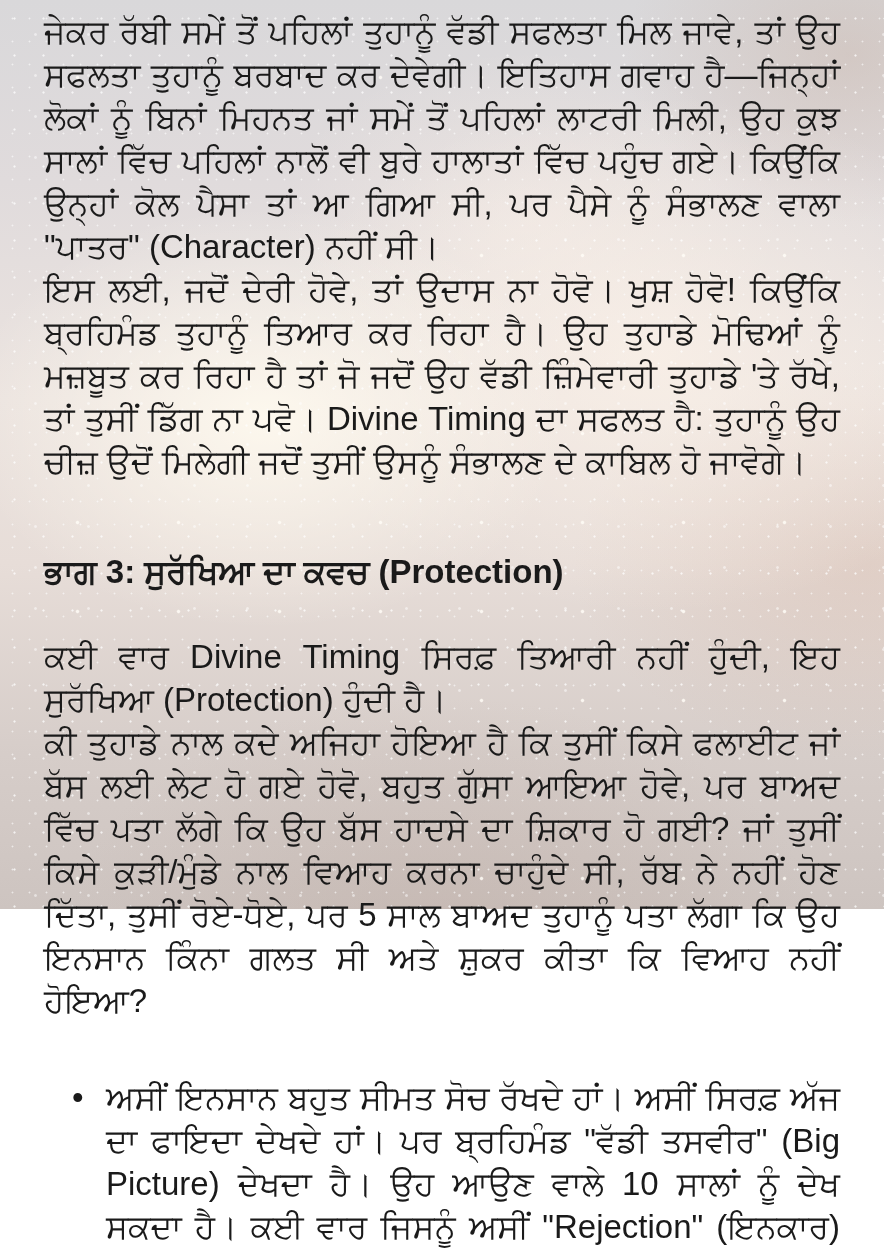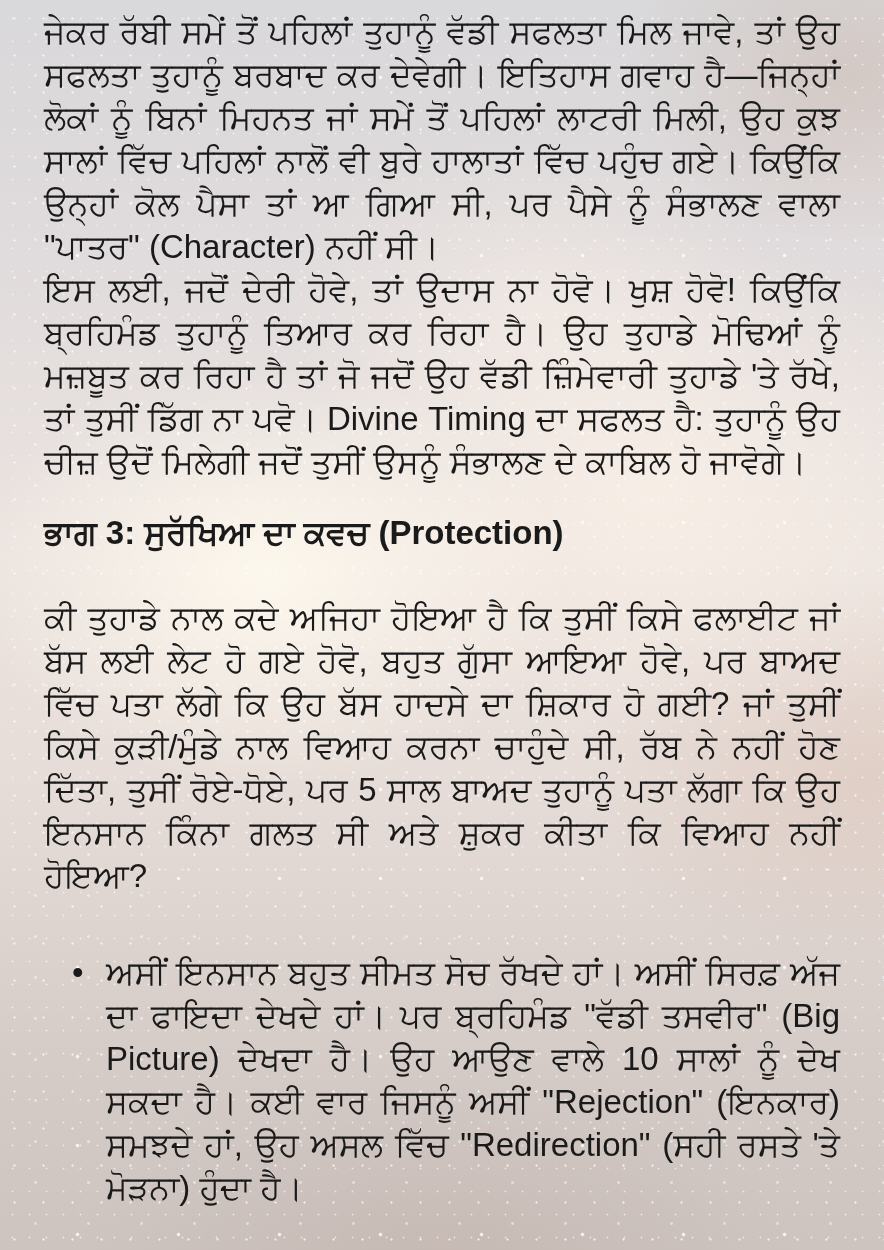--- a/index.html
+++ b/index.html
@@ -9,21 +9,21 @@
     height: 1250px;
     overflow: hidden;
   }
   body {
     font-family: "Liberation Sans", sans-serif;
     color: #1a1a1a;
   }
   .page {
     position: relative;
     width: 884px;
-    height: 1250px;
+    height: 909px;
     background-color: #e3dcda;
     
     background-image:
       radial-gradient(circle, rgba(255,255,255,0.75) 0.7px, transparent 1.5px),
       radial-gradient(circle, rgba(255,255,255,0.5) 0.9px, transparent 1.8px),
       radial-gradient(circle, rgba(255,255,255,0.6) 0.6px, transparent 1.3px),
       radial-gradient(circle, rgba(255,252,246,0.85) 1.1px, transparent 2.3px),
       radial-gradient(ellipse 430px 300px at 30% 46%, rgba(255,250,239,0.9), transparent 70%),
       radial-gradient(ellipse 520px 360px at 74% 39%, rgba(253,243,233,0.7), transparent 72%),
       radial-gradient(ellipse 360px 240px at 60% 24%, rgba(250,240,232,0.45), transparent 70%),
@@ -48,21 +48,21 @@
     position: relative;
     padding: 10px 44px 0 44px;
     font-size: 33px;
     line-height: 43px;
     text-align: justify;
   }
   .para {
     margin: 0;
   }
   .heading {
-    margin: 28px 0 42px 0;
+    margin: 67px 0 42px 0;
     font-size: 33px;
     line-height: 43px;
     font-weight: bold;
     text-align: left;
   }
   .bullet-list {
     list-style: none;
     margin: 54px 0 0 0;
     padding: 0;
   }
@@ -82,20 +82,21 @@
   }
 </style>
 </head>
 <body>
 
 <div class="page">
   <div class="content">
     <p class="para">ਜੇਕਰ ਰੱਬੀ ਸਮੇਂ ਤੋਂ ਪਹਿਲਾਂ ਤੁਹਾਨੂੰ ਵੱਡੀ ਸਫਲਤਾ ਮਿਲ ਜਾਵੇ, ਤਾਂ ਉਹ ਸਫਲਤਾ ਤੁਹਾਨੂੰ ਬਰਬਾਦ ਕਰ ਦੇਵੇਗੀ। ਇਤਿਹਾਸ ਗਵਾਹ ਹੈ—ਜਿਨ੍ਹਾਂ ਲੋਕਾਂ ਨੂੰ ਬਿਨਾਂ ਮਿਹਨਤ ਜਾਂ ਸਮੇਂ ਤੋਂ ਪਹਿਲਾਂ ਲਾਟਰੀ ਮਿਲੀ, ਉਹ ਕੁਝ ਸਾਲਾਂ ਵਿੱਚ ਪਹਿਲਾਂ ਨਾਲੋਂ ਵੀ ਬੁਰੇ ਹਾਲਾਤਾਂ ਵਿੱਚ ਪਹੁੰਚ ਗਏ। ਕਿਉਂਕਿ ਉਨ੍ਹਾਂ ਕੋਲ ਪੈਸਾ ਤਾਂ ਆ ਗਿਆ ਸੀ, ਪਰ ਪੈਸੇ ਨੂੰ ਸੰਭਾਲਣ ਵਾਲਾ "ਪਾਤਰ" (Character) ਨਹੀਂ ਸੀ।</p>
     <p class="para">ਇਸ ਲਈ, ਜਦੋਂ ਦੇਰੀ ਹੋਵੇ, ਤਾਂ ਉਦਾਸ ਨਾ ਹੋਵੋ। ਖੁਸ਼ ਹੋਵੋ! ਕਿਉਂਕਿ ਬ੍ਰਹਿਮੰਡ ਤੁਹਾਨੂੰ ਤਿਆਰ ਕਰ ਰਿਹਾ ਹੈ। ਉਹ ਤੁਹਾਡੇ ਮੋਢਿਆਂ ਨੂੰ ਮਜ਼ਬੂਤ ਕਰ ਰਿਹਾ ਹੈ ਤਾਂ ਜੋ ਜਦੋਂ ਉਹ ਵੱਡੀ ਜ਼ਿੰਮੇਵਾਰੀ ਤੁਹਾਡੇ 'ਤੇ ਰੱਖੇ, ਤਾਂ ਤੁਸੀਂ ਡਿੱਗ ਨਾ ਪਵੋ। Divine Timing ਦਾ ਸਫਲਤ ਹੈ: ਤੁਹਾਨੂੰ ਉਹ ਚੀਜ਼ ਉਦੋਂ ਮਿਲੇਗੀ ਜਦੋਂ ਤੁਸੀਂ ਉਸਨੂੰ ਸੰਭਾਲਣ ਦੇ ਕਾਬਿਲ ਹੋ ਜਾਵੋਗੇ।</p>
     <h2 class="heading">ਭਾਗ 3: ਸੁਰੱਖਿਆ ਦਾ ਕਵਚ (Protection)</h2>
+    <p class="para">ਕਈ ਵਾਰ Divine Timing ਸਿਰਫ਼ ਤਿਆਰੀ ਨਹੀਂ ਹੁੰਦੀ, ਇਹ ਸੁਰੱਖਿਆ (Protection) ਹੁੰਦੀ ਹੈ।</p>
     <p class="para">ਕੀ ਤੁਹਾਡੇ ਨਾਲ ਕਦੇ ਅਜਿਹਾ ਹੋਇਆ ਹੈ ਕਿ ਤੁਸੀਂ ਕਿਸੇ ਫਲਾਈਟ ਜਾਂ ਬੱਸ ਲਈ ਲੇਟ ਹੋ ਗਏ ਹੋਵੋ, ਬਹੁਤ ਗੁੱਸਾ ਆਇਆ ਹੋਵੇ, ਪਰ ਬਾਅਦ ਵਿੱਚ ਪਤਾ ਲੱਗੇ ਕਿ ਉਹ ਬੱਸ ਹਾਦਸੇ ਦਾ ਸ਼ਿਕਾਰ ਹੋ ਗਈ? ਜਾਂ ਤੁਸੀਂ ਕਿਸੇ ਕੁੜੀ/ਮੁੰਡੇ ਨਾਲ ਵਿਆਹ ਕਰਨਾ ਚਾਹੁੰਦੇ ਸੀ, ਰੱਬ ਨੇ ਨਹੀਂ ਹੋਣ ਦਿੱਤਾ, ਤੁਸੀਂ ਰੋਏ-ਧੋਏ, ਪਰ 5 ਸਾਲ ਬਾਅਦ ਤੁਹਾਨੂੰ ਪਤਾ ਲੱਗਾ ਕਿ ਉਹ ਇਨਸਾਨ ਕਿੰਨਾ ਗਲਤ ਸੀ ਅਤੇ ਸ਼ੁਕਰ ਕੀਤਾ ਕਿ ਵਿਆਹ ਨਹੀਂ ਹੋਇਆ?</p>
     <ul class="bullet-list">
       <li class="bullet-item">
         <span class="bullet-glyph">•</span>
         <span class="bullet-text">ਅਸੀਂ ਇਨਸਾਨ ਬਹੁਤ ਸੀਮਤ ਸੋਚ ਰੱਖਦੇ ਹਾਂ। ਅਸੀਂ ਸਿਰਫ਼ ਅੱਜ ਦਾ ਫਾਇਦਾ ਦੇਖਦੇ ਹਾਂ। ਪਰ ਬ੍ਰਹਿਮੰਡ "ਵੱਡੀ ਤਸਵੀਰ" (Big Picture) ਦੇਖਦਾ ਹੈ। ਉਹ ਆਉਣ ਵਾਲੇ 10 ਸਾਲਾਂ ਨੂੰ ਦੇਖ ਸਕਦਾ ਹੈ। ਕਈ ਵਾਰ ਜਿਸਨੂੰ ਅਸੀਂ "Rejection" (ਇਨਕਾਰ) ਸਮਝਦੇ ਹਾਂ, ਉਹ ਅਸਲ ਵਿੱਚ "Redirection" (ਸਹੀ ਰਸਤੇ 'ਤੇ ਮੋੜਨਾ) ਹੁੰਦਾ ਹੈ।</span>
       </li>
     </ul>
   </div>
 </div>
 

